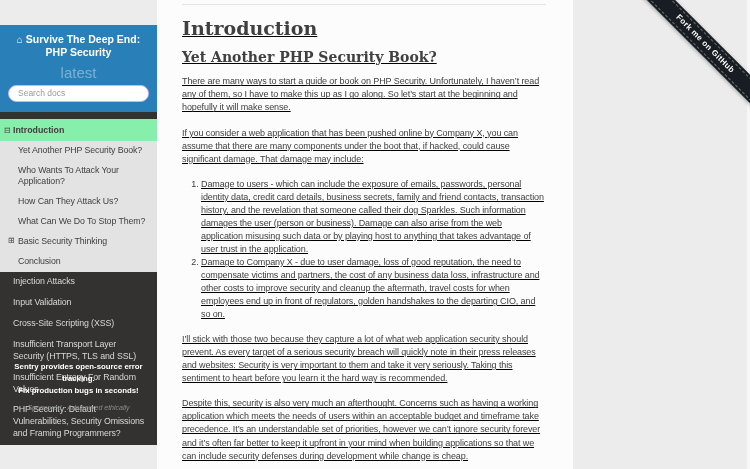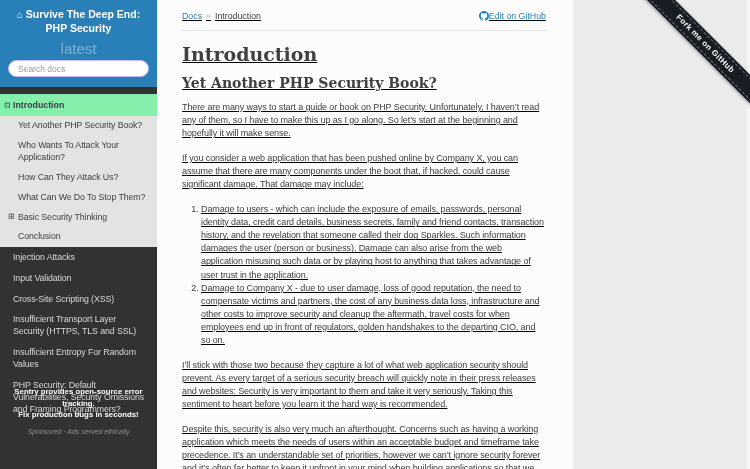--- a/index.html
+++ b/index.html
@@ -1,18 +1,18 @@
 <!DOCTYPE html>
 <html><head>
 <meta charset="utf-8">
 <style>
   * { margin:0; padding:0; box-sizing:border-box; }
   html,body { width:750px; height:469px; overflow:hidden; }
   body { font-family:"Liberation Sans",sans-serif; background:#ececec; position:relative; }
-  .app { display:flex; width:750px; height:469px; }
+  .app { display:flex; width:750px; height:469px;align-items:center; }
 
   
   .sidebar { flex:0 0 157px; width:157px; background:#343131; position:relative; overflow:hidden; }
   .sidebar-header { background:#2980b9; padding:8px 8px 10px; text-align:center; }
   .project-home-link { display:block; color:#fff; font-weight:bold; font-size:10.5px; line-height:1.25; text-decoration:none; cursor:pointer; }
   .home-icon { font-size:10px; margin-right:3px; }
   .version-label { color:rgba(255,255,255,.38); font-size:15px; margin:5px 0 1px; }
   .search-input { width:100%; height:17px; border:1px solid #c4b5fd; border-radius:9px; padding:0 9px; font-size:8.5px; color:#404040; outline:none; font-family:inherit; background:#fff; }
   .search-input::placeholder { color:#9a9a9a; }
 

